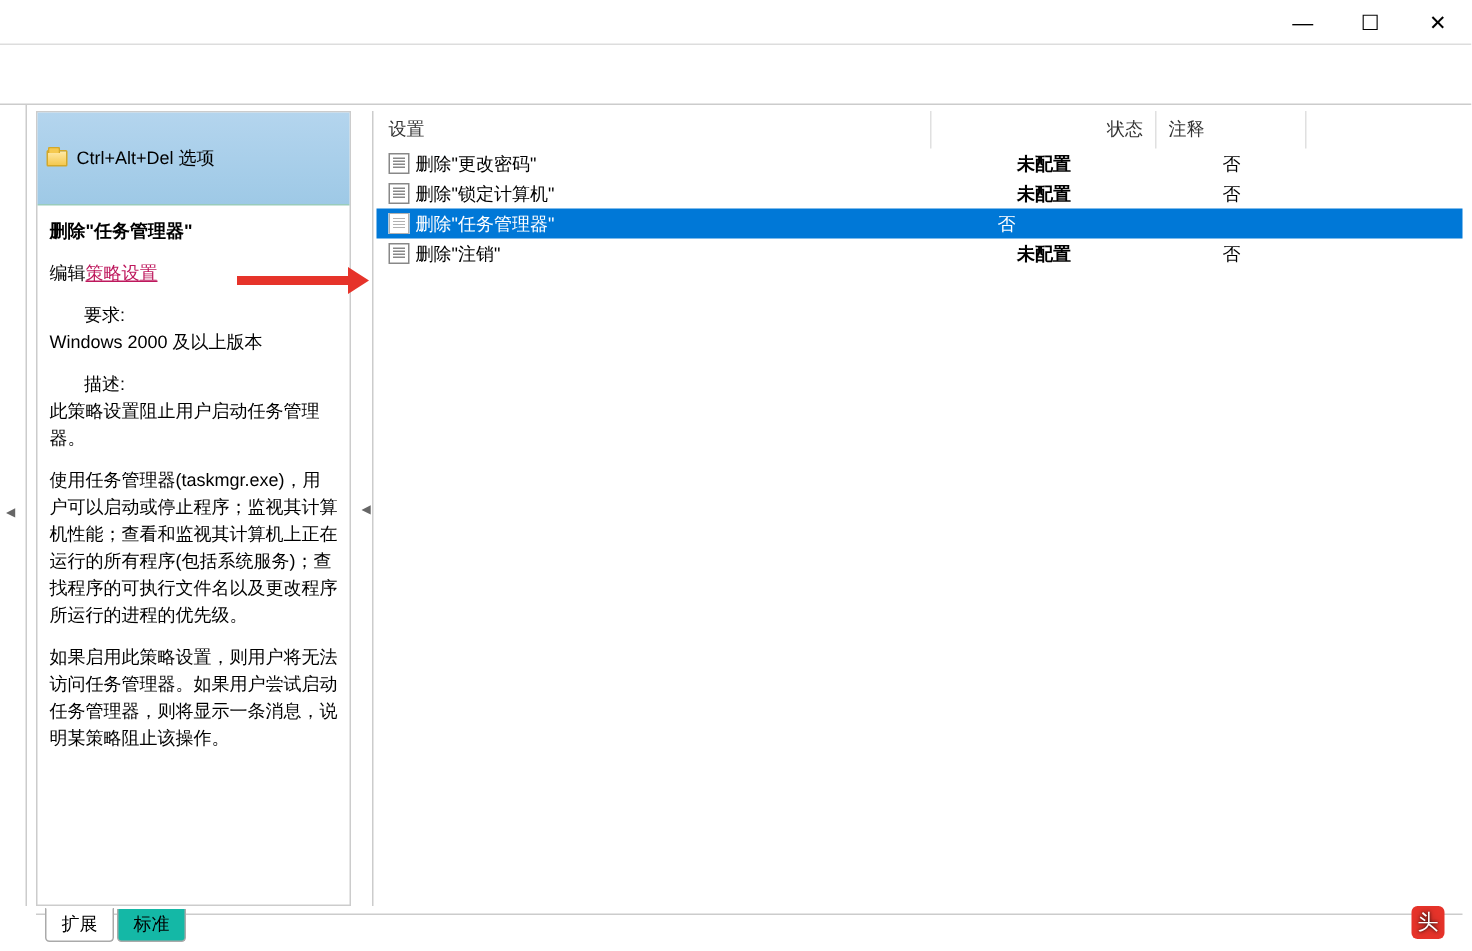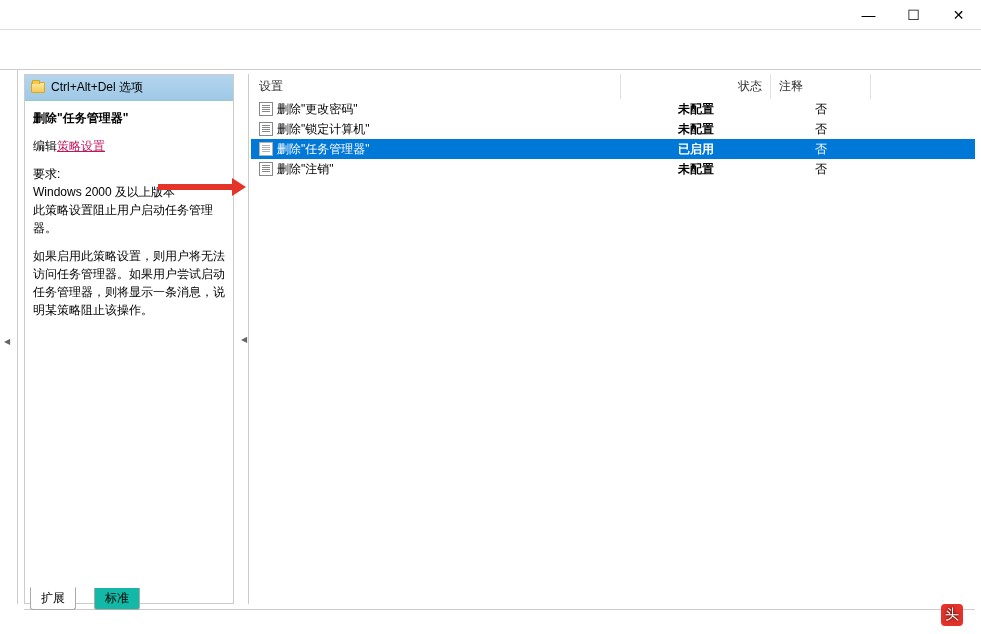--- a/index.html
+++ b/index.html
@@ -10,28 +10,28 @@
 
 .toolbar-area { height: 40px; border-bottom: 1px solid #ccc; }
 
 .main-area { display: flex; height: calc(100% - 70px - 30px); position: relative; }
 
 .left-panel { width: 18px; border-right: 1px solid #ccc; position: relative; }
 .left-panel::after { content: "◀"; position: absolute; top: 50%; left: 4px; font-size: 8px; color: #666; }
 
 .details-panel { width: 210px; border: 1px solid #ccc; margin: 4px 0 0 6px; display: flex; flex-direction: column; }
 
-.details-header { background: linear-gradient(#b4d5ee, #9ec9e6); padding: 4px 6px; display: flex; align-items: center; gap: 6px; font-size: 12px; border-bottom: 1px solid #9cb; }
+.details-header { background: linear-gradient(#b4d5ee, #9ec9e6); padding: 22px 6px; display: flex; align-items: center; gap: 6px; font-size: 12px; border-bottom: 1px solid #9cb; }
 .folder-icon { width: 14px; height: 11px; background: linear-gradient(#ffe9a6, #f5c94f); border: 1px solid #d4a828; border-radius: 1px; position: relative; }
 .folder-icon::before { content: ""; position: absolute; top: -3px; left: 0; width: 6px; height: 3px; background: #f5c94f; border: 1px solid #d4a828; border-bottom: none; border-radius: 1px 1px 0 0; }
 
 .details-body { padding: 8px; font-size: 12px; line-height: 1.5; overflow: hidden; flex: 1; }
 .details-body .title { font-weight: bold; margin-bottom: 10px; }
 .details-body .link { color: #be185d; text-decoration: underline; }
-.details-body .label-row { margin-top: 10px; }
+.details-body .label-row { margin-top: 10px; margin-left: 23px; }
 .details-body p { margin-top: 10px; }
 
 .content-panel { flex: 1; margin: 4px 6px 0 6px; position: relative; display: flex; }
 
 .splitter { width: 8px; position: relative; display: flex; align-items: center; justify-content: center; }
 .splitter::after { content: "◀"; font-size: 8px; color: #666; }
 
 .policy-list { flex: 1; border-left: 1px solid #ccc; padding-left: 2px; }
 
 .list-header { display: flex; font-size: 12px; color: #333; }
@@ -46,21 +46,21 @@
 .list-row.selected { background: #0078d7; color: #fff; }
 .list-row.selected .policy-icon { filter: brightness(1.3); }
 
 .setting-cell { width: 370px; display: flex; align-items: center; gap: 4px; }
 .status-cell { width: 150px; text-align: center; font-weight: bold; }
 .comment-cell { width: 100px; text-align: center; }
 
 .policy-icon { width: 14px; height: 14px; background: #fff; border: 1px solid #888; position: relative; flex-shrink: 0; }
 .policy-icon::before { content: ""; position: absolute; top: 2px; left: 2px; right: 2px; height: 1px; background: #888; box-shadow: 0 2px 0 #888, 0 4px 0 #888, 0 6px 0 #888; }
 
-.tabs { position: absolute; bottom: 24px; left: 30px; display: flex; gap: 18px; font-size: 12px; }
+.tabs { position: absolute; bottom: 6px; left: 30px; display: flex; gap: 2px; font-size: 12px; }
 .tab { padding: 2px 10px; border: 1px solid #aaa; border-top: none; background: #14b8a6; border-radius: 0 0 3px 3px; }
 .tab:first-child { background: #fff; border-top: 1px solid #fff; margin-top: -1px; }
 .tab-border { position: absolute; bottom: 24px; left: 24px; right: 6px; height: 1px; background: #ccc; }
 
 .arrow { position: absolute; top: 184px; left: 158px; width: 76px; height: 6px; background: #e6332a; z-index: 10; }
 .arrow::after { content: ""; position: absolute; right: -12px; top: -6px; border-left: 14px solid #e6332a; border-top: 9px solid transparent; border-bottom: 9px solid transparent; }
 
 .watermark { position: absolute; bottom: 8px; right: 18px; font-size: 18px; color: #fff; font-weight: 500; text-shadow: 0 0 4px rgba(0,0,0,0.6), 0 0 2px rgba(0,0,0,0.8); display: flex; align-items: center; gap: 6px; }
 .watermark-icon { width: 22px; height: 22px; background: #e6332a; border-radius: 4px; display: flex; align-items: center; justify-content: center; color: #fff; font-size: 14px; }
 </style>
@@ -83,21 +83,23 @@
       <span class="folder-icon"></span>
       <span>Ctrl+Alt+Del 选项</span>
     </div>
     <div class="details-body">
       <div class="title">删除"任务管理器"</div>
       <div>
         <span>编辑</span><a href="#" class="link">策略设置</a>
       </div>
       <div class="label-row">要求:</div>
       <div>Windows 2000 及以上版本</div>
+      <div class="label-row">描述:</div>
       <div>此策略设置阻止用户启动任务管理器。</div>
+      <p>使用任务管理器(taskmgr.exe)，用户可以启动或停止程序；监视其计算机性能；查看和监视其计算机上正在运行的所有程序(包括系统服务)；查找程序的可执行文件名以及更改程序所运行的进程的优先级。</p>
       <p>如果启用此策略设置，则用户将无法访问任务管理器。如果用户尝试启动任务管理器，则将显示一条消息，说明某策略阻止该操作。</p>
     </div>
   </div>
 
   <div class="content-panel">
     <div class="splitter"></div>
     <div class="policy-list">
       <div class="list-header">
         <div class="col-setting">设置</div>
         <div class="col-status">状态</div>
@@ -118,21 +120,20 @@
               <span>删除"锁定计算机"</span>
             </div>
           <div class="status-cell">未配置</div>
           <div class="comment-cell">否</div>
         </div>
         <div class="list-row selected">
           <div class="setting-cell">
               <span class="policy-icon"></span>
               <span>删除"任务管理器"</span>
             </div>
-          <div class="status-cell">已启用</div>
           <div class="comment-cell">否</div>
         </div>
         <div class="list-row">
           <div class="setting-cell">
               <span class="policy-icon"></span>
               <span>删除"注销"</span>
             </div>
           <div class="status-cell">未配置</div>
           <div class="comment-cell">否</div>
         </div>

